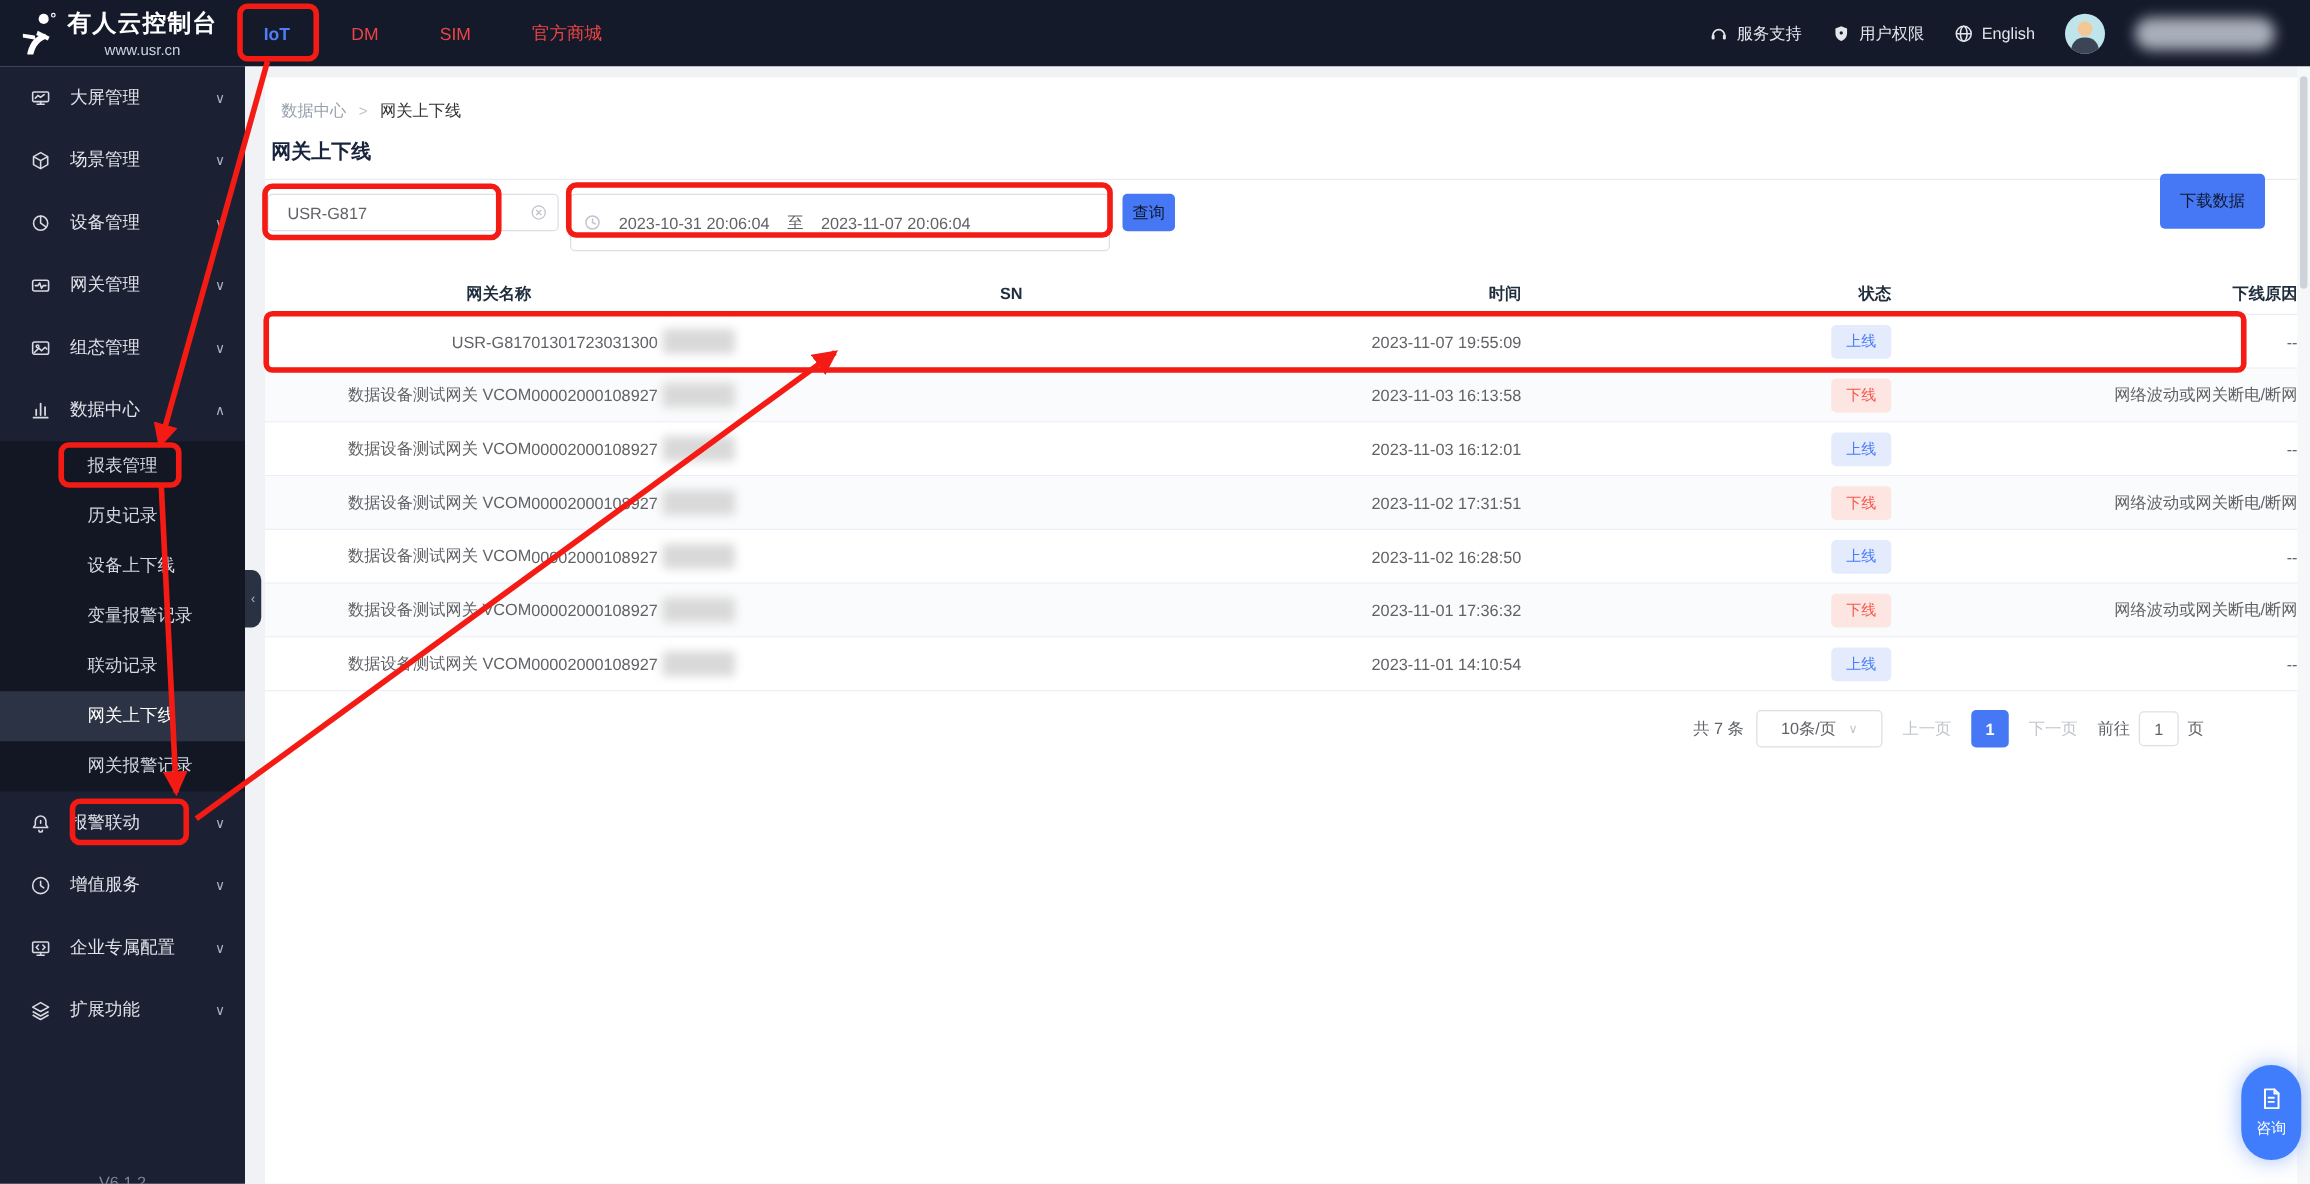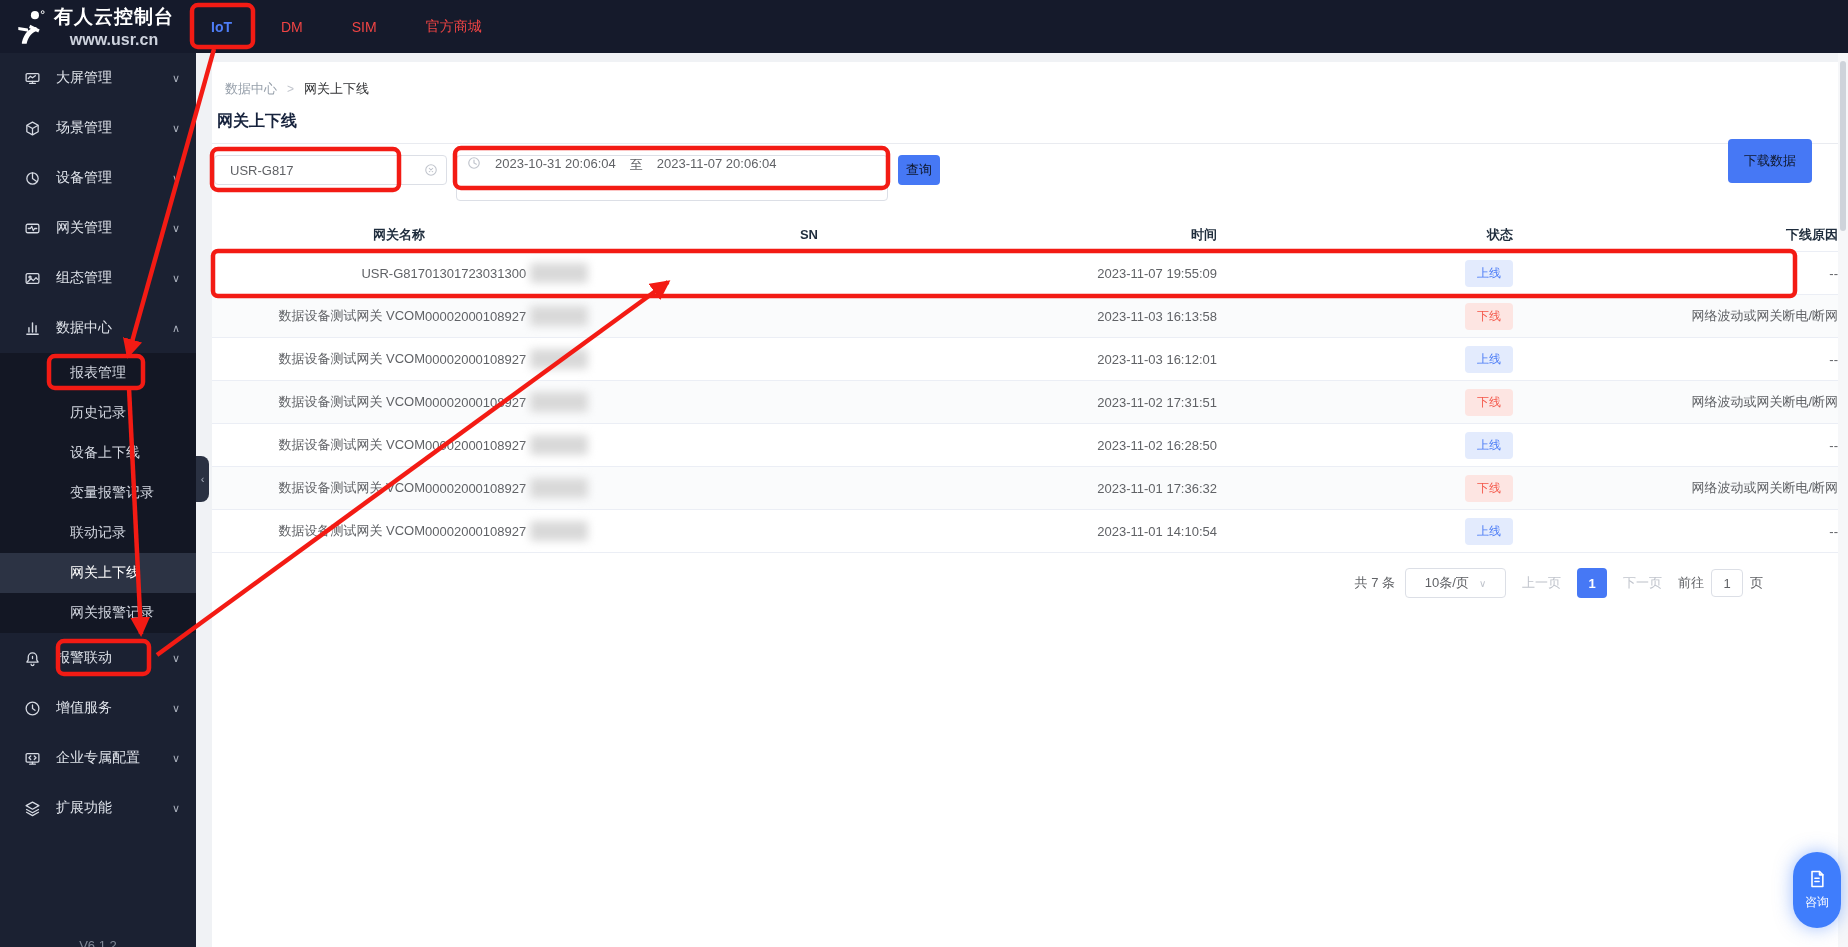--- a/index.html
+++ b/index.html
@@ -4,21 +4,21 @@
 <style>
   html,body{margin:0;padding:0;width:1848px;height:947px;overflow:hidden;
     font-family:"Liberation Sans","DejaVu Sans",sans-serif;background:#f0f2f5;}
   *{box-sizing:border-box;}
   
   .topbar{position:absolute;left:0;top:0;width:1848px;height:53px;background:#151a2b;display:flex;align-items:center;z-index:5;}
   .logo{display:flex;align-items:center;margin-left:10px;}
   .logo-icon{width:38px;height:38px;color:#fff;}
   .logo-txt{margin-left:6px;color:#fff;text-align:center;}
   .logo-title{font-size:19px;font-weight:bold;letter-spacing:1px;}
-  .logo-url{font-size:16px;color:#cdd2dd;margin-top:1px;font-weight:bold;}
+  .logo-url{font-size:12px;color:#cdd2dd;margin-top:1px;}
   .top-tabs{position:absolute;left:205px;top:0;height:53px;display:flex;align-items:center;gap:37px;}
   .top-tab{font-size:14px;color:#ef4444;cursor:pointer;padding:4px 6px;}
   .top-tab[data-active="true"]{color:#4e7df7;font-weight:bold;}
   .top-right{position:absolute;right:28px;top:0;height:53px;display:flex;align-items:center;gap:24px;}
   .tr-item{display:flex;align-items:center;gap:6px;color:#e4e6ec;font-size:13px;}
   .tr-item svg{width:16px;height:16px;color:#e4e6ec;}
   .avatar{width:32px;height:32px;border-radius:50%;background:#bfe4ec;position:relative;overflow:hidden;}
   .avatar .head{position:absolute;left:10px;top:6px;width:12px;height:12px;border-radius:50%;background:#f2c896;}
   .avatar .body{position:absolute;left:5px;top:19px;width:22px;height:14px;border-radius:10px 10px 0 0;background:#3c4556;}
   .user-blur{width:112px;height:26px;border-radius:13px;background:#a9afba;filter:blur(5px);}
@@ -41,21 +41,21 @@
   .crumb-sep{color:#c0c4cc;font-size:12px;}
   .crumb-cur{color:#303133;}
   .page-title{position:absolute;left:5px;top:49px;font-size:16px;font-weight:bold;color:#17233d;}
   .hdivider{position:absolute;left:0;top:81px;width:100%;height:1px;background:#e9ebf0;}
   
   .search-box{position:absolute;left:2px;top:93px;width:233px;height:30px;border:1px solid #dcdfe6;border-radius:4px;
     display:flex;align-items:center;background:#fff;}
   .search-box input{border:none;outline:none;flex:1;margin-left:13px;font-size:13px;color:#606266;font-family:inherit;background:transparent;}
   .clear-ic{margin-right:8px;color:#c0c4cc;width:14px;height:14px;}
   .date-box{position:absolute;left:244px;top:93px;width:432px;height:46px;border:1px solid #dcdfe6;border-radius:4px;
-    display:flex;align-items:flex-start;background:#fff;font-size:13px;color:#606266;}
+    display:flex;align-items:center;background:#fff;font-size:13px;color:#606266;}
   .date-box .clock{width:14px;height:14px;color:#c0c4cc;margin:0 14px 0 10px;}
   .date-sep{margin:0 14px;color:#606266;}
   .btn{border:none;border-radius:4px;background:#4678f5;color:#0f172a;font-size:13px;cursor:pointer;font-family:inherit;}
   .btn-query{position:absolute;left:686px;top:93px;width:42px;height:30px;}
   .btn-download{position:absolute;right:26px;top:77px;width:84px;height:44px;}
   
   .table{position:absolute;left:0;top:156px;width:100%;}
   .trow,.thead{display:grid;grid-template-columns:208px 393px 399px 296px 1fr;align-items:center;padding-left:5px;text-align:right;}
   .thead{height:34px;font-size:13px;font-weight:bold;color:#1f2d3d;border-bottom:1px solid #ebeef5;}
   .trow{height:43px;font-size:13px;color:#606266;border-bottom:1px solid #ebeef5;background:#fff;}
@@ -217,20 +217,45 @@
   <div class="top-tabs">
 
       <div class="top-tab" data-active="true">IoT</div>
 
       <div class="top-tab">DM</div>
 
       <div class="top-tab">SIM</div>
 
       <div class="top-tab">官方商城</div>
     </div>
+  <div class="top-right">
+    <div class="tr-item">
+      <svg>
+          <use href="#i-headset"></use>
+        </svg>
+      <span>服务支持</span>
+    </div>
+    <div class="tr-item">
+      <svg>
+          <use href="#i-shield"></use>
+        </svg>
+      <span>用户权限</span>
+    </div>
+    <div class="tr-item">
+      <svg>
+          <use href="#i-globe"></use>
+        </svg>
+      <span>English</span>
+    </div>
+    <div class="avatar">
+      <div class="head"></div>
+      <div class="body"></div>
+    </div>
+    <div class="user-blur"></div>
+  </div>
 </div>
 
 <div class="sidebar">
   <div>
 
 
       <div class="s-item">
         <svg class="micon">
           <use href="#i-screen"></use>
         </svg>

